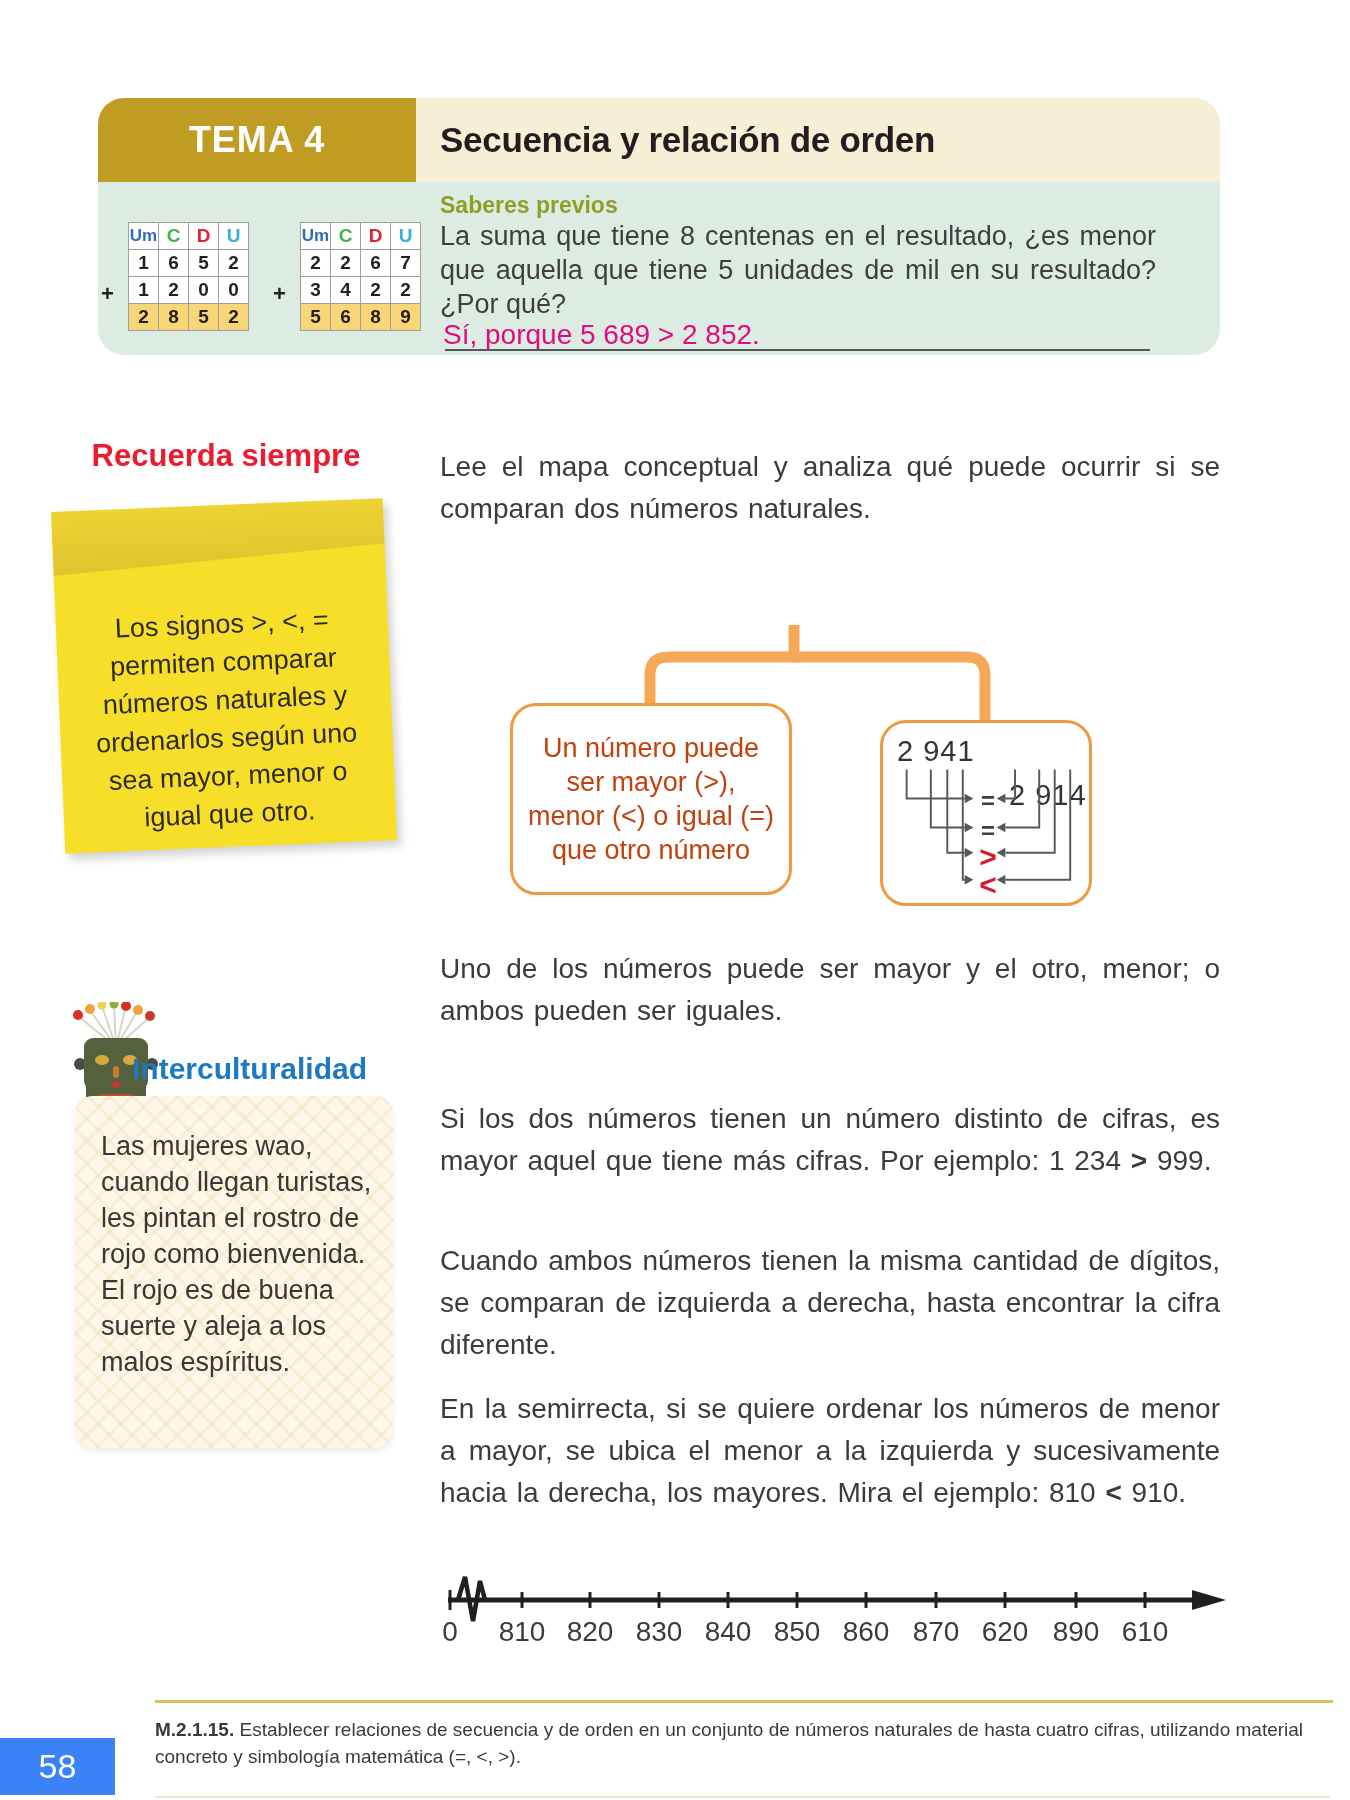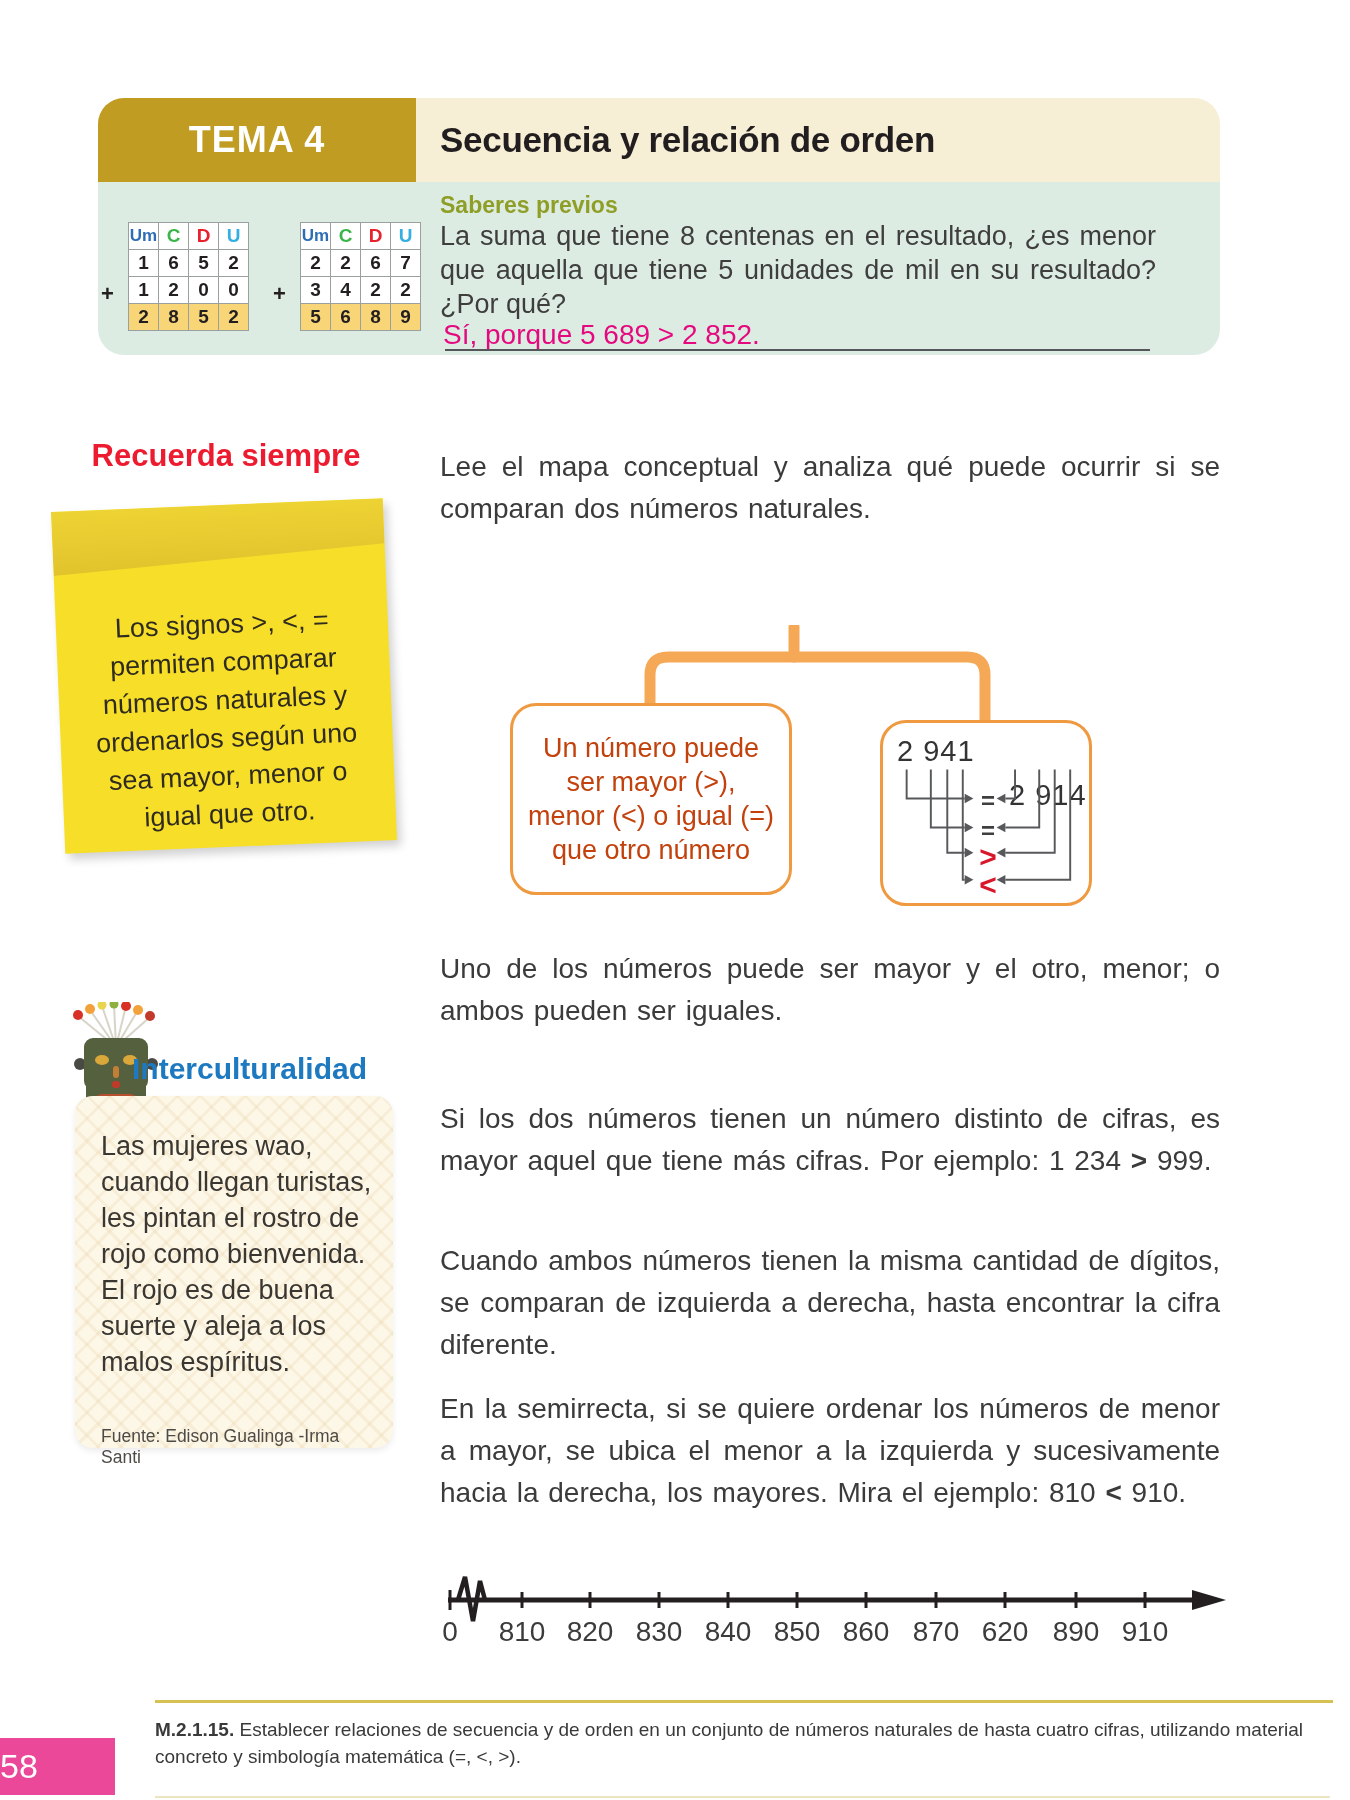--- a/index.html
+++ b/index.html
@@ -146,22 +146,22 @@
 
   
   .foot-rule { position:absolute; left:155px; top:1700px; width:1178px; height:3px; background:#d8c154; }
   .foot-text {
     position:absolute; left:155px; top:1716px; width:1190px;
     font-size:19px; line-height:27px; color:#3a3a39;
   }
   .foot-code { font-weight:bold; }
   .page-badge {
     position:absolute; left:0; top:1738px; width:115px; height:57px;
-    background:#ec4899; color:#ffffff; font-size:34px;
-    display:flex; align-items:center; justify-content:flex-start;
+    background:#3b82f6; color:#ffffff; font-size:34px;
+    display:flex; align-items:center; justify-content:center;
   }
   .bottom-rule { position:absolute; left:155px; top:1796px; width:1175px; height:2px; background:#ece5c0; }
 </style>
 </head>
 <body>
 
 <div id="page">
 
   <div class="hdr-cream"></div>
   <div class="hdr-gold">
@@ -278,21 +278,20 @@
     <rect x="56" y="79" width="8" height="7" rx="3" fill="#c03a2a"></rect>
     <rect x="36" y="92" width="48" height="30" rx="11" fill="#b9502f"></rect>
     <ellipse cx="60" cy="107" rx="9" ry="13" fill="#8a5a33"></ellipse>
     <rect x="34" y="118" width="22" height="18" rx="7" fill="#c0662f"></rect>
     <rect x="64" y="118" width="22" height="18" rx="7" fill="#c0662f"></rect>
   </svg>
 
   <div class="ic-head">Interculturalidad</div>
   <div class="ic-box">
     <div class="ic-text">Las mujeres wao, cuando llegan turistas, les pintan el rostro de rojo como bienvenida. El rojo es de buena suerte y aleja a los malos espíritus.</div>
-    <div class="ic-src">Fuente: Edison Gualinga -Irma Santi</div>
   </div>
 
   <div class="para intro">Lee el mapa conceptual y analiza qué puede ocurrir si se comparan dos números naturales.</div>
 
 
   <svg class="map-connect" viewBox="0 0 780 110">
     <path d="M354,2 V32" fill="none" stroke="#f5a956" stroke-width="11" stroke-linecap="round"></path>
     <path d="M210,82 V50 Q210,32 228,32 H527 Q545,32 545,50 V99" fill="none" stroke="#f5a956" stroke-width="11" stroke-linecap="round"></path>
   </svg>
 
@@ -356,21 +355,21 @@
     <span class="nl-lbl" style="left:10px">0</span>
     <span class="nl-lbl" style="left:82px">810</span>
     <span class="nl-lbl" style="left:150px">820</span>
     <span class="nl-lbl" style="left:219px">830</span>
     <span class="nl-lbl" style="left:288px">840</span>
     <span class="nl-lbl" style="left:357px">850</span>
     <span class="nl-lbl" style="left:426px">860</span>
     <span class="nl-lbl" style="left:496px">870</span>
     <span class="nl-lbl" style="left:565px">620</span>
     <span class="nl-lbl" style="left:636px">890</span>
-    <span class="nl-lbl" style="left:705px">910</span>
+    <span class="nl-lbl" style="left:705px">610</span>
   </div>
 
   <div class="foot-rule"></div>
   <div class="foot-text">
     <span class="foot-code">M.2.1.15.</span>
     <span>Establecer relaciones de secuencia y de orden en un conjunto de números naturales de hasta cuatro cifras, utilizando material concreto y simbología matemática (=, &lt;, &gt;).</span>
   </div>
   <div class="page-badge">
     <span>58</span>
   </div>

